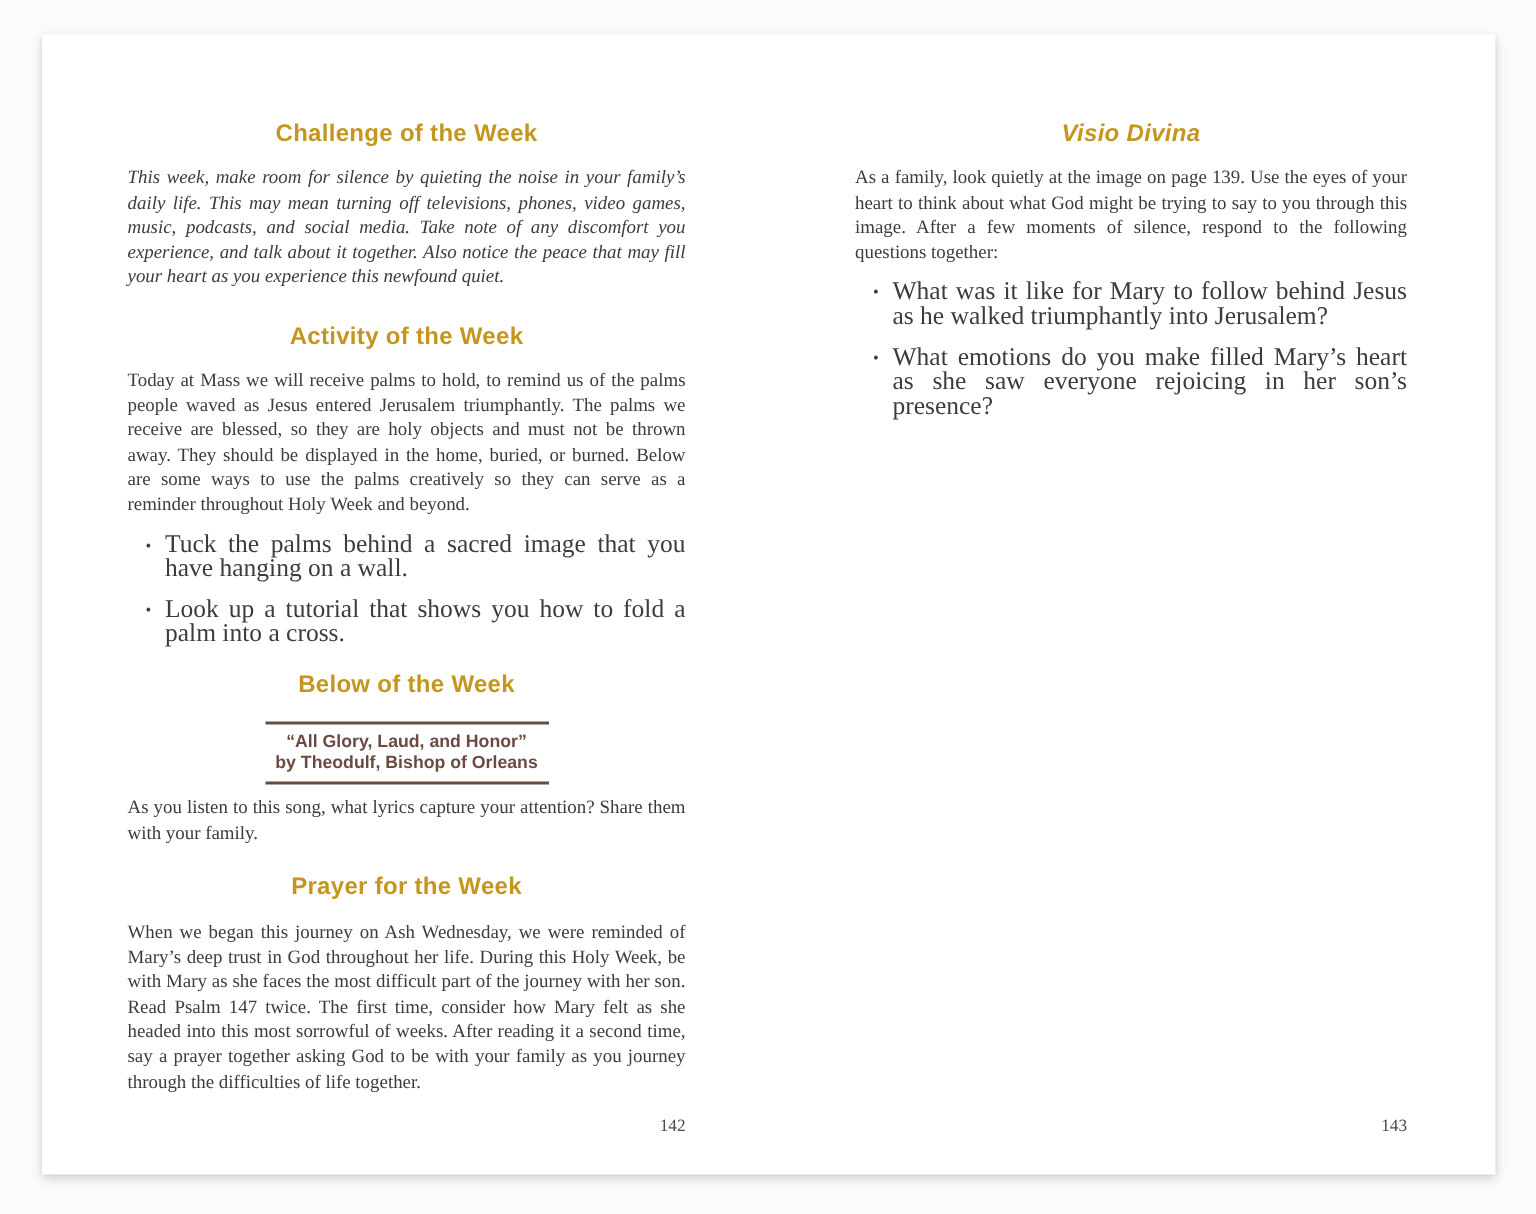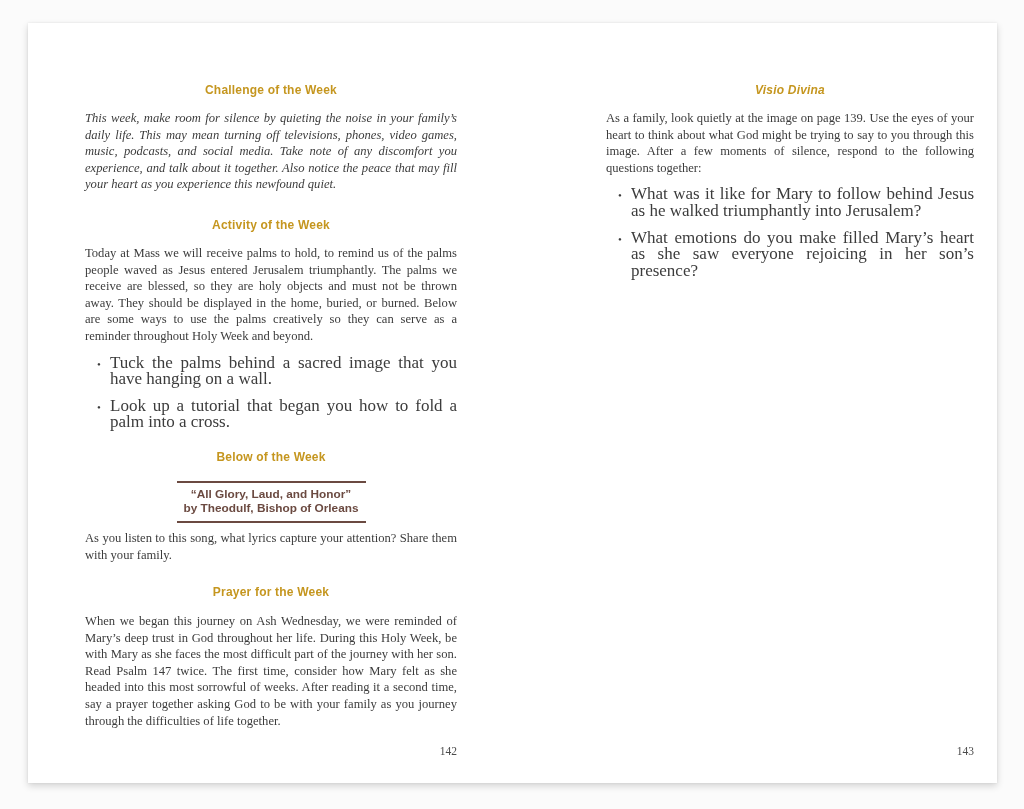--- a/index.html
+++ b/index.html
@@ -24,26 +24,26 @@
     height: 760px;
     background: var(--sheet, #ffffff);
     box-shadow: 0 3px 7px rgba(0,0,0,0.16), 0 0 2px rgba(0,0,0,0.08);
   }
   .col {
     position: absolute;
     top: 0;
     height: 760px;
   }
   .col-left  { left: 57px;  width: 372px; }
-  .col-right { left: 542px; width: 368px; margin-left: 36px; }
+  .col-right { left: 542px; width: 368px; }
 
   .heading {
     font-family: "Liberation Sans", "DejaVu Sans", sans-serif;
     font-weight: bold;
-    font-size: 12px;
+    font-size: 16px;
     line-height: 18px;
     letter-spacing: 0.2px;
     color: var(--accent-gold, #c5961f);
     text-align: center;
     margin: 0;
   }
   .heading.italic { font-style: italic; }
 
   .body-par {
     font-size: 12.6px;
@@ -122,21 +122,21 @@
       <h2 class="heading m-head-first">Challenge of the Week</h2>
 
       <p class="body-par m-p1">This week, make room for silence by quieting the noise in your family’s daily life. This may mean turning off televisions, phones, video games, music, podcasts, and social media. Take note of any discomfort you experience, and talk about it together. Also notice the peace that may fill your heart as you experience this newfound quiet.</p>
 
       <h2 class="heading m-h2">Activity of the Week</h2>
 
       <p class="body-par m-p2">Today at Mass we will receive palms to hold, to remind us of the palms people waved as Jesus entered Jerusalem triumphantly. The palms we receive are blessed, so they are holy objects and must not be thrown away. They should be displayed in the home, buried, or burned. Below are some ways to use the palms creatively so they can serve as a reminder throughout Holy Week and beyond.</p>
 
       <div class="bullets m-ul">
         <div class="bullet">Tuck the palms behind a sacred image that you have hanging on a wall.</div>
-        <div class="bullet">Look up a tutorial that began you how to fold a palm into a cross.</div>
+        <div class="bullet">Look up a tutorial that shows you how to fold a palm into a cross.</div>
       </div>
 
       <h2 class="heading m-h3">Below of the Week</h2>
 
       <div class="songbox-wrap m-song">
         <div class="songbox">
           <div>“All Glory, Laud, and Honor”</div>
           <div>by Theodulf, Bishop of Orleans</div>
         </div>
       </div>

